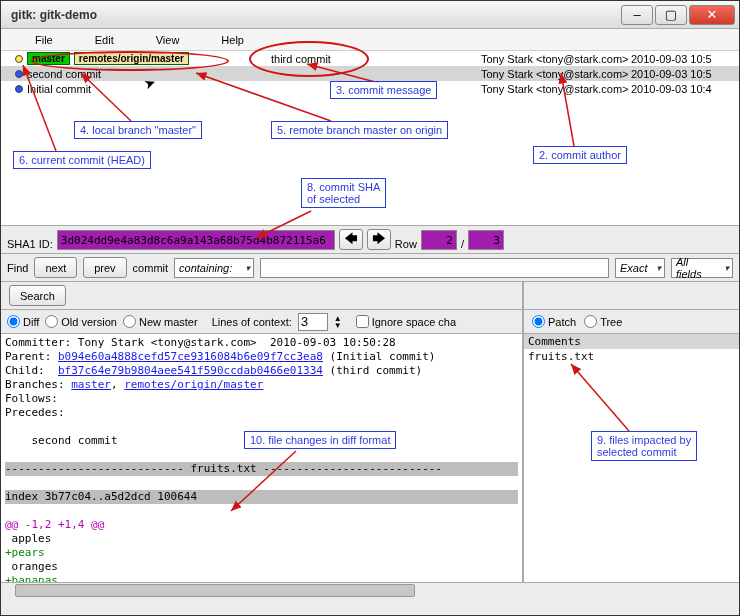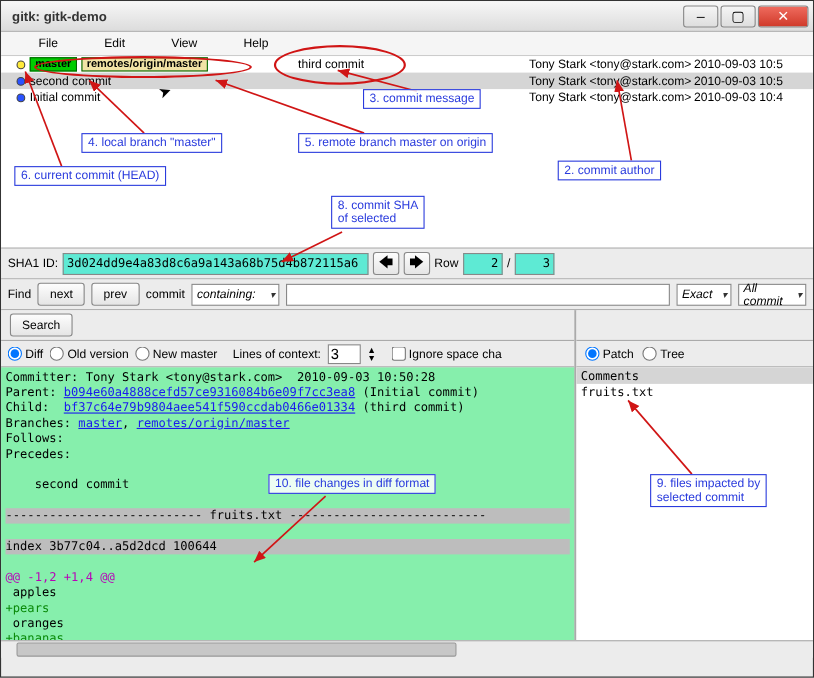--- a/index.html
+++ b/index.html
@@ -84,34 +84,34 @@
     padding: 0 4px;
     font-weight: bold;
     font-size: 10px;
   }
   .branch-tag.remote { background: #f2e3a6; }
   .msgcell { width: 210px; }
   .authorcell { width: 150px; white-space: nowrap; }
   .datecell { white-space: nowrap; }
   .toolbar1 {
     display: flex;
-    align-items: center;
+    align-items: flex-end;
     gap: 4px;
     padding: 3px 6px;
     border-bottom: 1px solid #aaa;
     background: #ececec;
     height: 28px;
   }
   .toolbar1 input[type=text] {
     font-family: monospace;
     font-size: 11px;
     height: 20px;
     border: 1px solid #888;
     padding: 0 3px;
-    background: #5eead4;
+    background: #a21caf;
   }
   .btn {
     height: 21px;
     border: 1px solid #888;
     background: linear-gradient(#fdfdfd,#e5e5e5);
     border-radius: 3px;
     padding: 4px 10px;
     cursor: default;
     display: inline-flex;
     align-items: center;
@@ -166,21 +166,21 @@
     padding: 3px 6px;
     background: #ececec;
     border-bottom: 1px solid #aaa;
     height: 24px;
     font-size: 11px;
     white-space: nowrap;
     overflow: hidden;
   }
   .difftext {
     flex: 1;
-    background: #86efac;
+    background: #ffffff;
     font-family: monospace;
     font-size: 11px;
     white-space: pre;
     overflow: hidden;
     padding: 2px 4px;
     line-height: 14px;
   }
   .difftext .hdr { color: #000; }
   .difftext .link { color: #1a1aee; text-decoration: underline; }
   .difftext .filebar { background: #bdbdbd; display: block; }
@@ -330,21 +330,21 @@
     <div class="btn">prev</div>
     <span>commit</span>
     <div class="select" style="width:80px">
         <span>containing:</span>
       </div>
     <input type="text" style="flex: 1 1 0%; height: 20px; border: 1px solid rgb(136, 136, 136);">
     <div class="select" style="width:50px">
         <span>Exact</span>
       </div>
     <div class="select" style="width:62px">
-        <span>All commit</span>
+        <span>All fields</span>
       </div>
   </div>
 
   <div class="lower">
 
     <div class="diffpanel">
       <div class="searchrow">
         <div class="btn">Search</div>
       </div>
       <div class="diffopts">
@@ -411,21 +411,21 @@
 
   <div class="ellipse" style="left:30px;top:50px;width:198px;height:20px"></div>
   <div class="ellipse" style="left:248px;top:40px;width:120px;height:36px"></div>
 
   <div class="annotation" style="left:329px;top:80px">3. commit message</div>
   <div class="annotation" style="left:73px;top:120px">4. local branch "master"</div>
   <div class="annotation" style="left:270px;top:120px">5. remote branch master on origin</div>
   <div class="annotation" style="left:12px;top:150px">6. current commit (HEAD)</div>
   <div class="annotation" style="left:300px;top:177px;white-space:pre">8. commit SHA
 of selected</div>
-  <div class="annotation" style="left:506px;top:145px">2. commit author</div>
+  <div class="annotation" style="left:532px;top:145px">2. commit author</div>
   <div class="annotation" style="left:243px;top:430px">10. file changes in diff format</div>
   <div class="annotation" style="left:590px;top:430px;white-space:pre">9. files impacted by
 selected commit</div>
 
   <svg class="arrows">
     <defs>
       <marker id="ah" markerWidth="8" markerHeight="8" refX="7" refY="3" orient="auto">
         <path d="M0,0 L7,3 L0,6 Z" fill="#d01515"></path>
       </marker>
     </defs>

